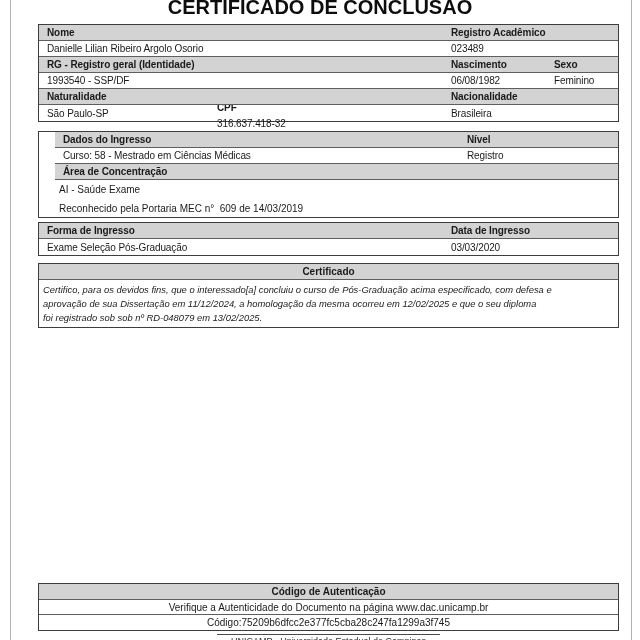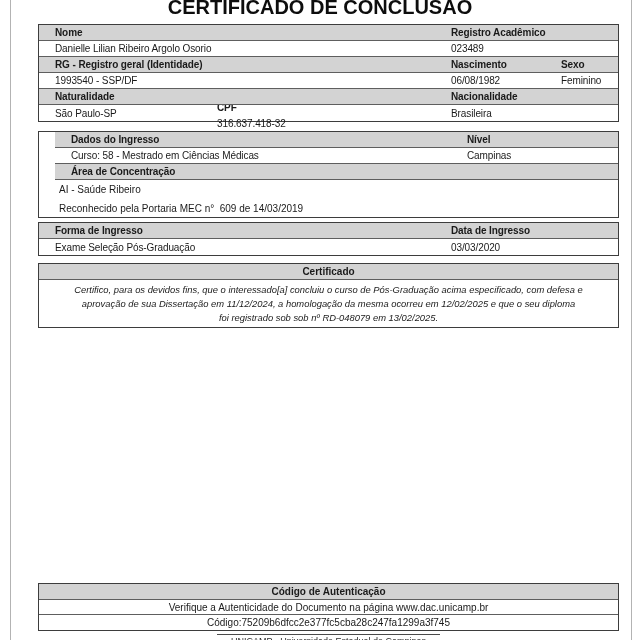--- a/index.html
+++ b/index.html
@@ -36,21 +36,21 @@
     position: absolute;
     left: 38px;
     width: 581px;
     box-sizing: border-box;
     border: 1px solid #3d3d3d;
     background: #ffffff;
   }
   .t1 { top: 24px; }
   .t2 { top: 131px; padding-left: 16px; }
   .t3 { top: 222px; }
-  .t4 { top: 263px; text-align: center; }
+  .t4 { top: 263px; }
   .t5 { top: 583px; }
   .row {
     position: relative;
     box-sizing: border-box;
     border-bottom: 1px solid #5e5e5e;
     height: 16px;
   }
   .row:last-child { border-bottom: none; }
   .hdr { background: #d3d3d3; font-weight: bold; }
   .h37 { height: 37px; }
@@ -58,24 +58,24 @@
   .c {
     position: absolute;
     top: 0;
     height: 100%;
     display: flex;
     align-items: center;
     white-space: nowrap;
     font-size: 10px;
     letter-spacing: -0.1px;
   }
-  .l0 { left: 16px; }
+  .l0 { left: 8px; }
   .l1 { left: 178px; margin-top: 43px; }
   .l2 { left: 412px; }
-  .l3 { left: 515px; margin-left: 7px; }
+  .l3 { left: 515px; }
   .cfull {
     position: absolute;
     left: 0;
     right: 0;
     top: 0;
     height: 100%;
     display: flex;
     align-items: center;
     justify-content: center;
     white-space: nowrap;
@@ -148,27 +148,27 @@
   </div>
 </div>
 
 <div class="tbl t2">
   <div class="row hdr">
     <span class="c l0">Dados do Ingresso</span>
     <span class="c l2">Nível</span>
   </div>
   <div class="row">
     <span class="c l0">Curso: 58 - Mestrado em Ciências Médicas</span>
-    <span class="c l2">Campinas</span>
+    <span class="c l2">Registro</span>
   </div>
   <div class="row hdr">
     <span class="c l0">Área de Concentração</span>
   </div>
   <div class="row h37">
-    <span class="area-line1">AI - Saúde Ribeiro</span>
+    <span class="area-line1">AI - Saúde Exame</span>
     <span class="area-line2">Reconhecido pela Portaria MEC n°  609 de 14/03/2019</span>
   </div>
 </div>
 
 <div class="tbl t3">
   <div class="row hdr">
     <span class="c l0">Forma de Ingresso</span>
     <span class="c l2">Data de Ingresso</span>
   </div>
   <div class="row">

